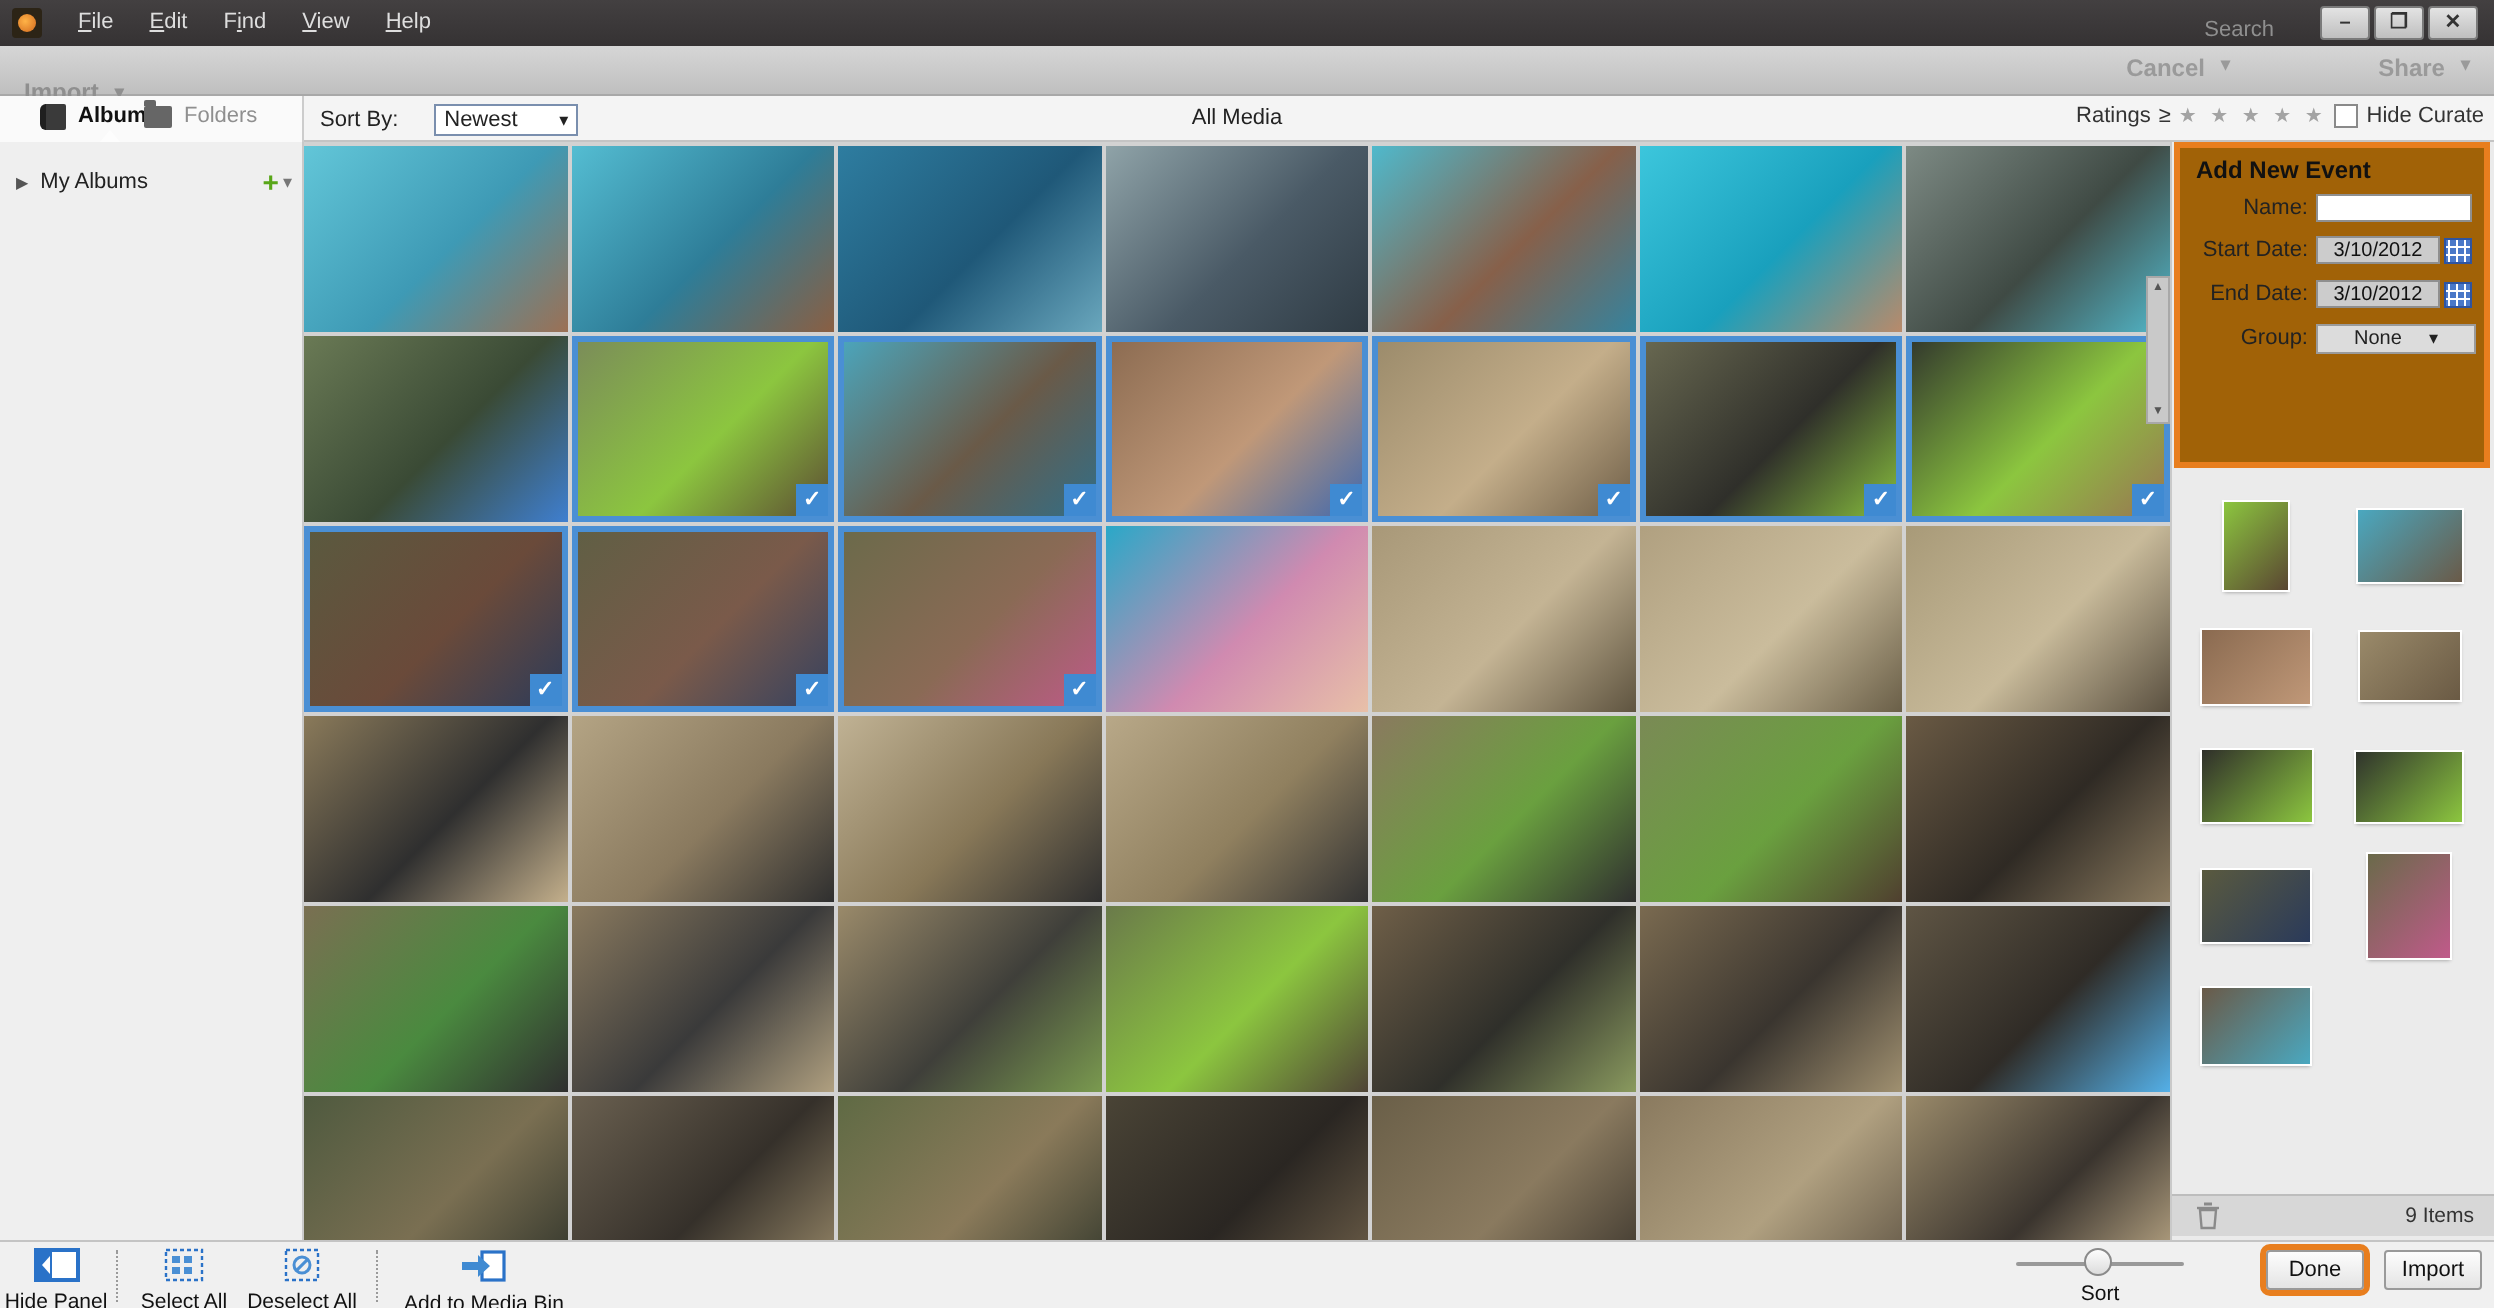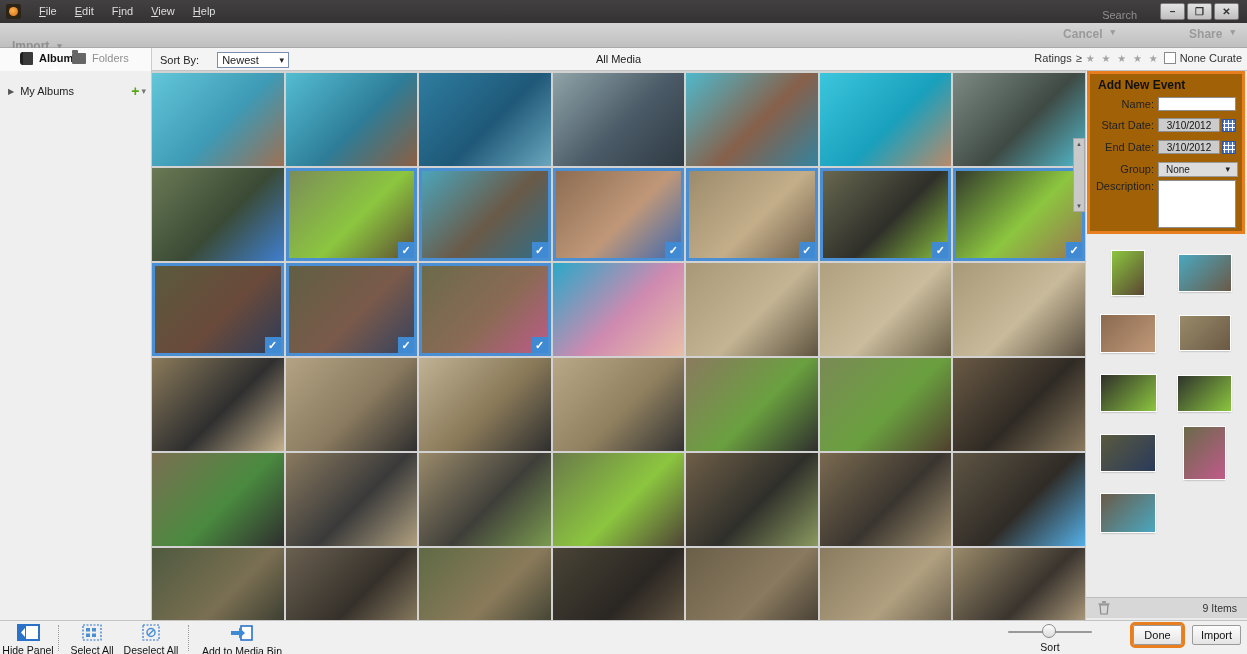--- a/index.html
+++ b/index.html
@@ -61,21 +61,21 @@
 
   
   .right-panel { left:1085px; top:71px; width:162px; height:549px; background:#ebebeb; border-left:1px solid #c9c9c9; }
   .event-panel { left:1087px; top:71px; width:158px; height:163px; background:#a16207; border:3px solid #e87e1e; }
   .ep-title { left:8px; top:4px; font-weight:bold; font-size:12px; color:#111; }
   .ep-row { position:absolute; left:4px; width:148px; height:16px; display:flex; align-items:center; }
   .ep-label { width:64px; text-align:right; padding-right:4px; color:#222; }
   .ep-input { width:78px; height:14px; background:#fff; border:1px solid #8f8f8f; font-family:"Liberation Sans",sans-serif; font-size:10px; padding:0 2px; }
   .date-box { width:62px; height:14px; background:#cccccc; border:1px solid #8f8f8f; text-align:center; line-height:13px; font-size:10px; color:#111; }
   .cal-btn { width:14px; height:13px; margin-left:2px; background:#4a78c8; border:1px solid #2f54a0; background-image:linear-gradient(#fff 1px, transparent 1px), linear-gradient(90deg,#fff 1px, transparent 1px); background-size:4px 4px; background-position:1px 3px; }
-  .group-dd { width:80px; height:15px; background:#dcdcdc; border:1px solid #9a9a9a; display:flex; align-items:center; justify-content:space-between; padding:0 7px; font-size:10px; }
+  .group-dd { width:80px; height:15px; background:#dcdcdc; border:1px solid #9a9a9a; display:flex; align-items:center; justify-content:space-between; padding:0 18px; font-size:10px; }
   .ep-textarea { width:78px; height:48px; background:#fff; border:1px solid #8f8f8f; resize:none; font-family:"Liberation Sans",sans-serif; font-size:10px; }
   .desc-row { align-items:flex-start; }
   .bin { left:1086px; top:237px; width:161px; height:360px; display:grid; grid-template-columns:1fr 1fr; grid-auto-rows:60px; align-items:center; justify-items:center; padding:6px 4px; }
   .bin-item { box-shadow:0 0 0 1px #fff, 0 1px 2px rgba(0,0,0,.4); }
   .bin-footer { left:1086px; top:597px; width:161px; height:21px; background:#d7d7d7; border-top:1px solid #bdbdbd; display:flex; align-items:center; }
   .trash { margin-left:12px; }
   .bin-count { margin-left:auto; margin-right:10px; font-size:10.5px; color:#333;padding-left:40px; }
 
   
   .bottombar { left:0; top:620px; width:1247px; height:34px; background:#f0f0f0; border-top:1px solid #c4c4c4; }
@@ -150,21 +150,21 @@
       <span>Newest</span>
       <span class="caret">▾</span>
     </div>
   </div>
   <div class="abs all-media">All Media</div>
   <div class="abs ratings-wrap">
     <span>Ratings</span>
     <span>≥</span>
     <span class="star" id="stars">★ ★ ★ ★ ★</span>
     <span class="ac-box"></span>
-    <span>None Curate</span>
+    <span>Hide Curate</span>
   </div>
 </div>
 
 <div class="abs left-panel">
   <div class="abs myalbums-row">
     <span class="tree-arrow">▶</span>
     <span>My Albums</span>
     <span class="plus-btn">+</span>
     <span class="plus-caret">▾</span>
   </div>
@@ -257,24 +257,20 @@
     <span class="date-box">3/10/2012</span>
     <span class="cal-btn"></span>
   </div>
   <div class="ep-row" style="top:87px;">
     <span class="ep-label">Group:</span>
     <div class="group-dd">
       <span>None</span>
       <span class="caret">▾</span>
     </div>
   </div>
-  <div class="ep-row desc-row" style="top:106px; height:52px;">
-    <span class="ep-label">Description:</span>
-    <textarea class="ep-textarea" style=""></textarea>
-  </div>
 </div>
 
 <div class="abs bin" id="bin">
     <div class="bin-item" style="width: 32px; height: 44px; background: linear-gradient(135deg, rgb(140, 198, 63), rgb(90, 70, 50));"></div>
     <div class="bin-item" style="width: 52px; height: 36px; background: linear-gradient(135deg, rgb(74, 168, 192), rgb(106, 90, 72));"></div>
     <div class="bin-item" style="width: 54px; height: 37px; background: linear-gradient(135deg, rgb(138, 106, 80), rgb(192, 152, 120));"></div>
     <div class="bin-item" style="width: 50px; height: 34px; background: linear-gradient(135deg, rgb(154, 138, 106), rgb(106, 90, 68));"></div>
     <div class="bin-item" style="width: 55px; height: 36px; background: linear-gradient(135deg, rgb(47, 47, 42), rgb(140, 198, 63));"></div>
     <div class="bin-item" style="width: 53px; height: 35px; background: linear-gradient(135deg, rgb(47, 51, 44), rgb(140, 198, 63));"></div>
     <div class="bin-item" style="width: 54px; height: 36px; background: linear-gradient(135deg, rgb(90, 90, 63), rgb(42, 58, 90));"></div>

